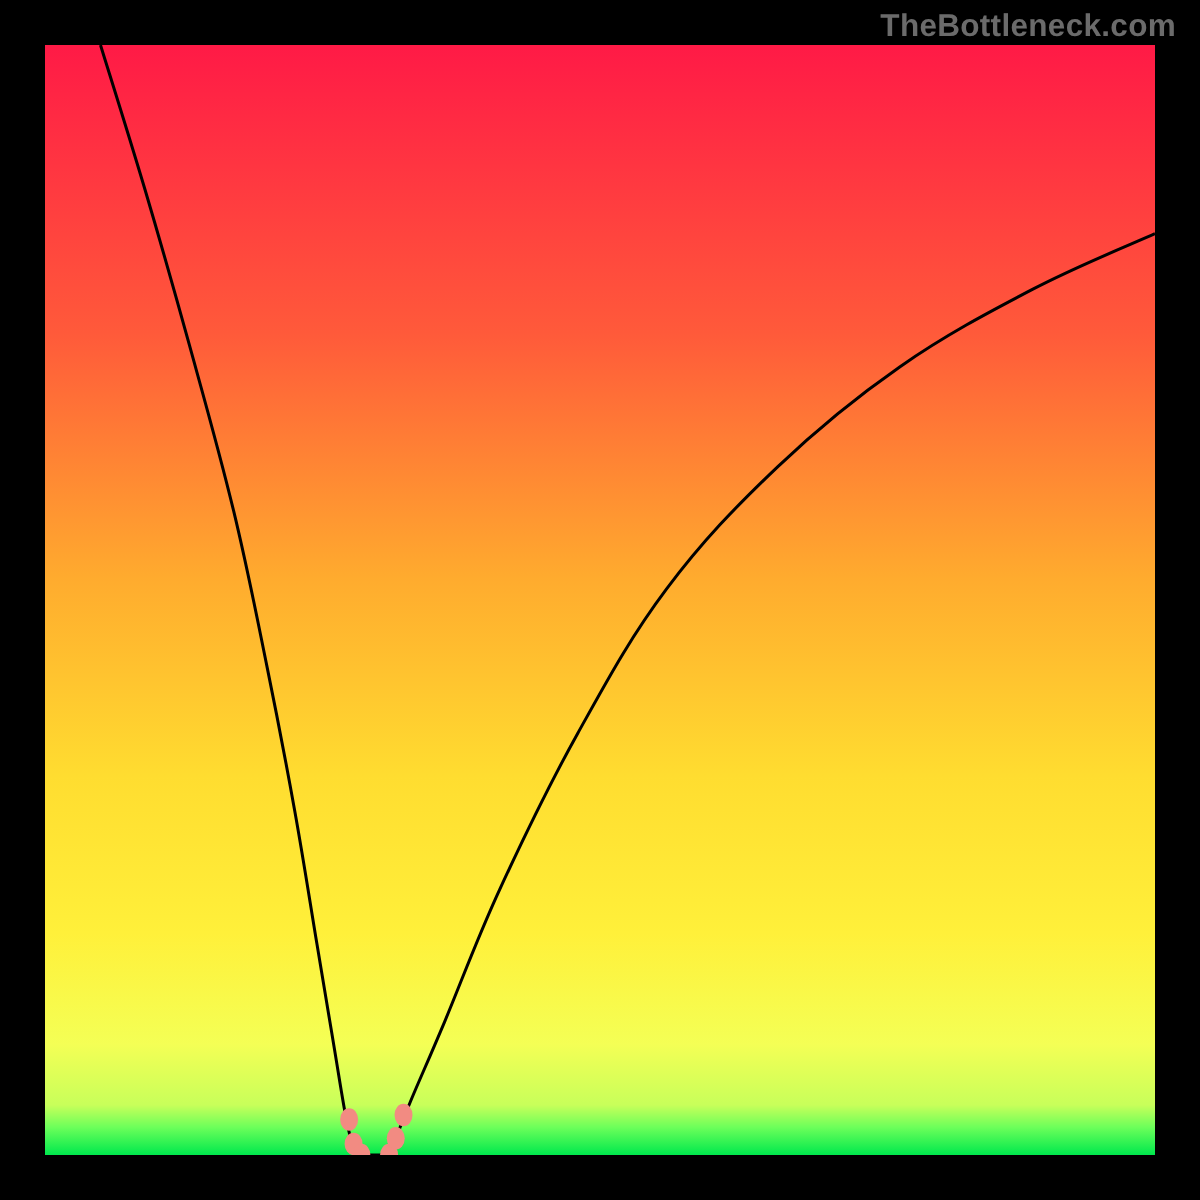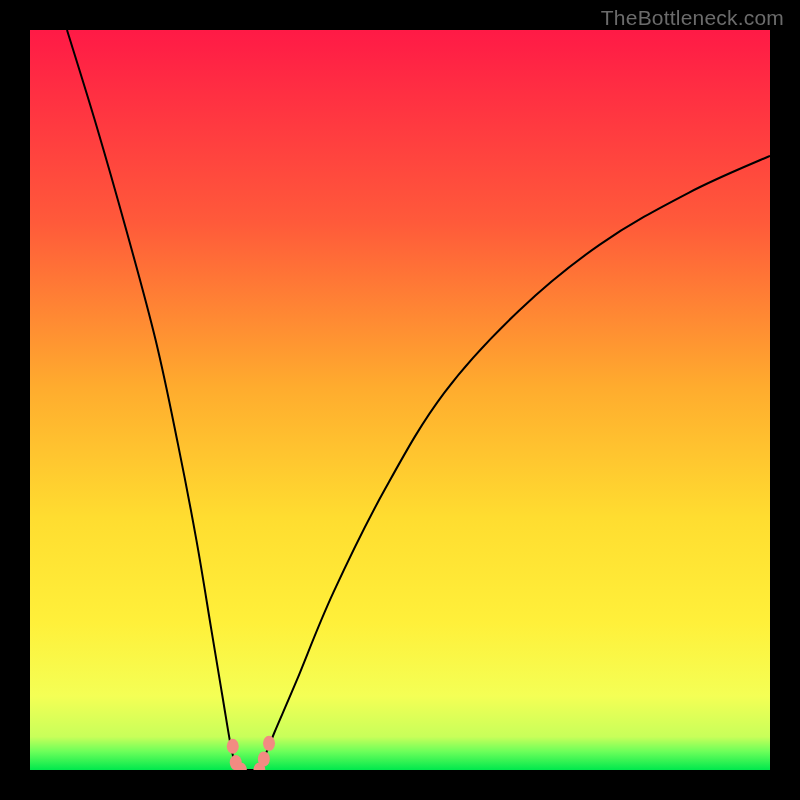--- a/index.html
+++ b/index.html
@@ -16,21 +16,21 @@
     width: 800px;
     height: 800px;
     background: #000;
   }
   .watermark {
     position: absolute;
     top: 6px;
     right: 16px;
     color: #6b6b6b;
     font-size: 21px;
-    font-weight: 400;
+    font-weight: 700;
     letter-spacing: 0.2px;
     z-index: 5;
     user-select: none;
   }
   svg.plot {
     position: absolute;
     left: 30px;
     top: 30px;
     width: 740px;
     height: 740px;

